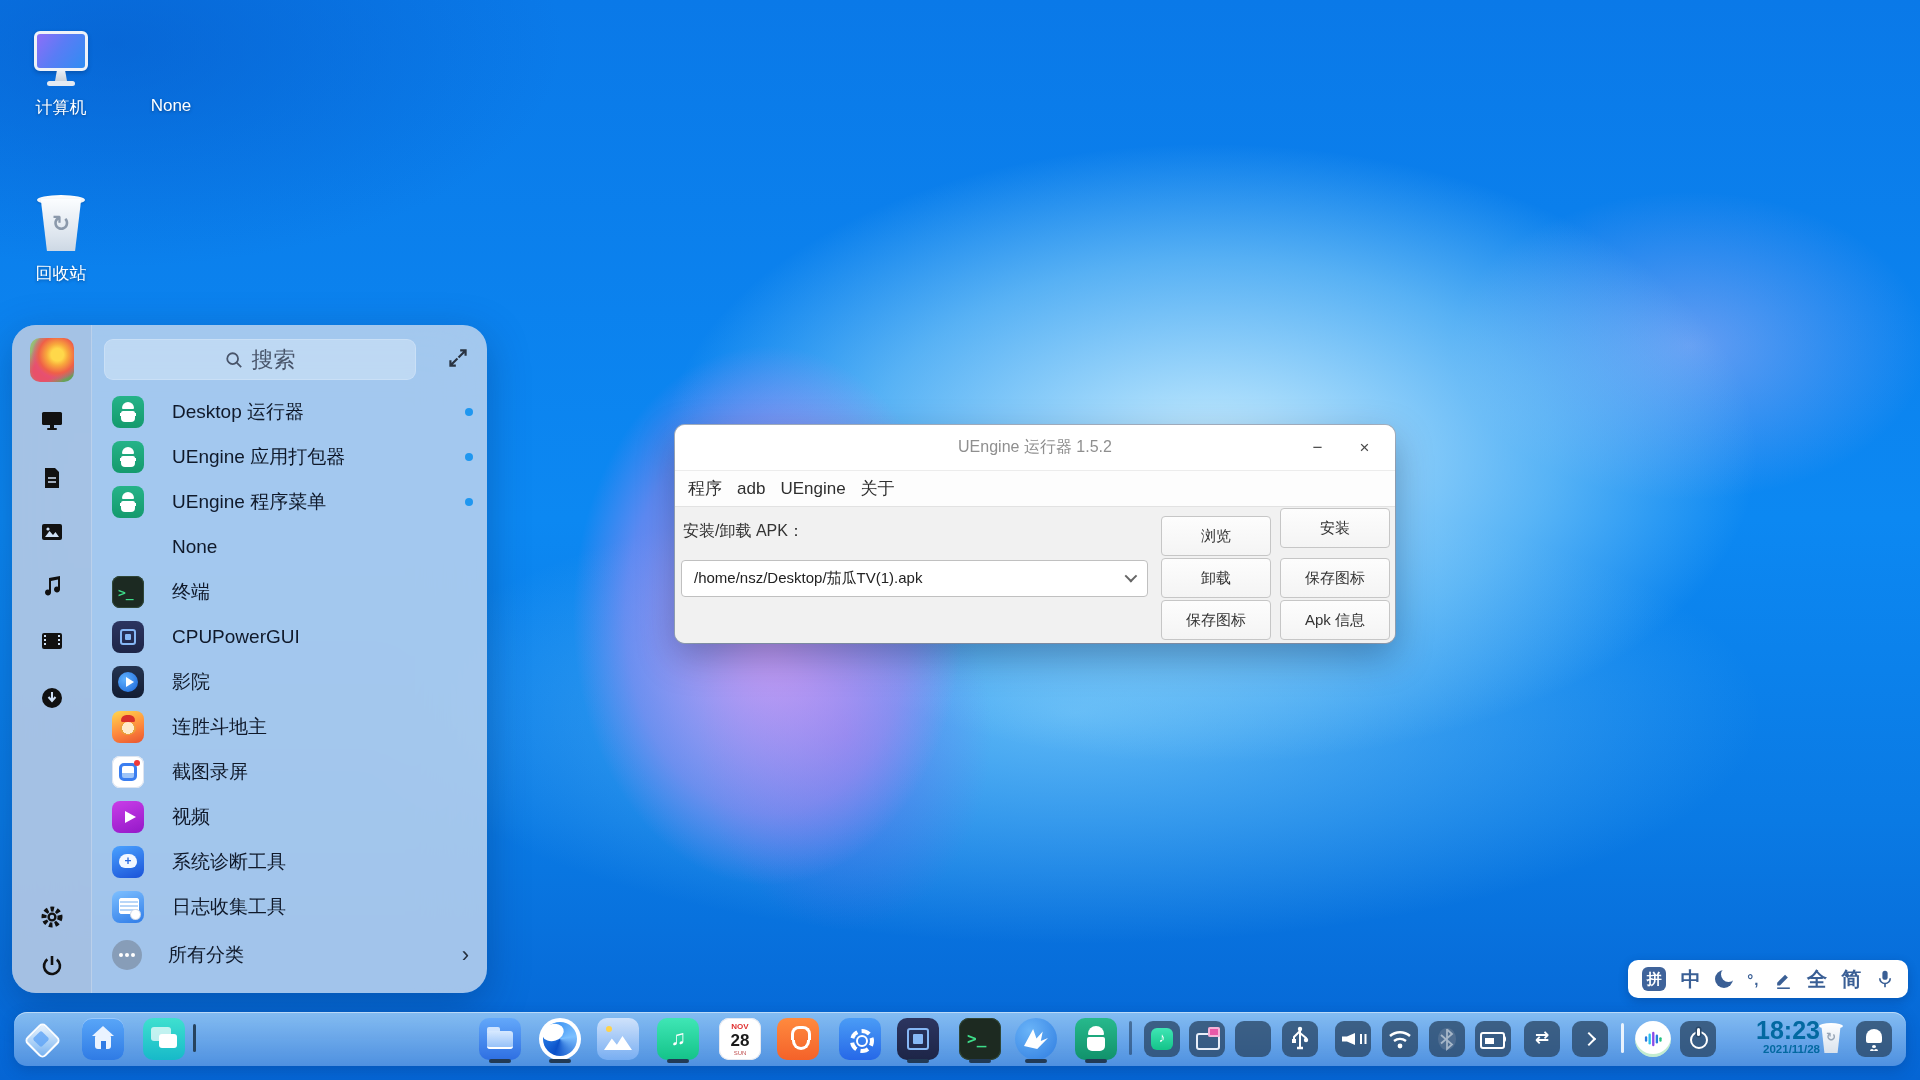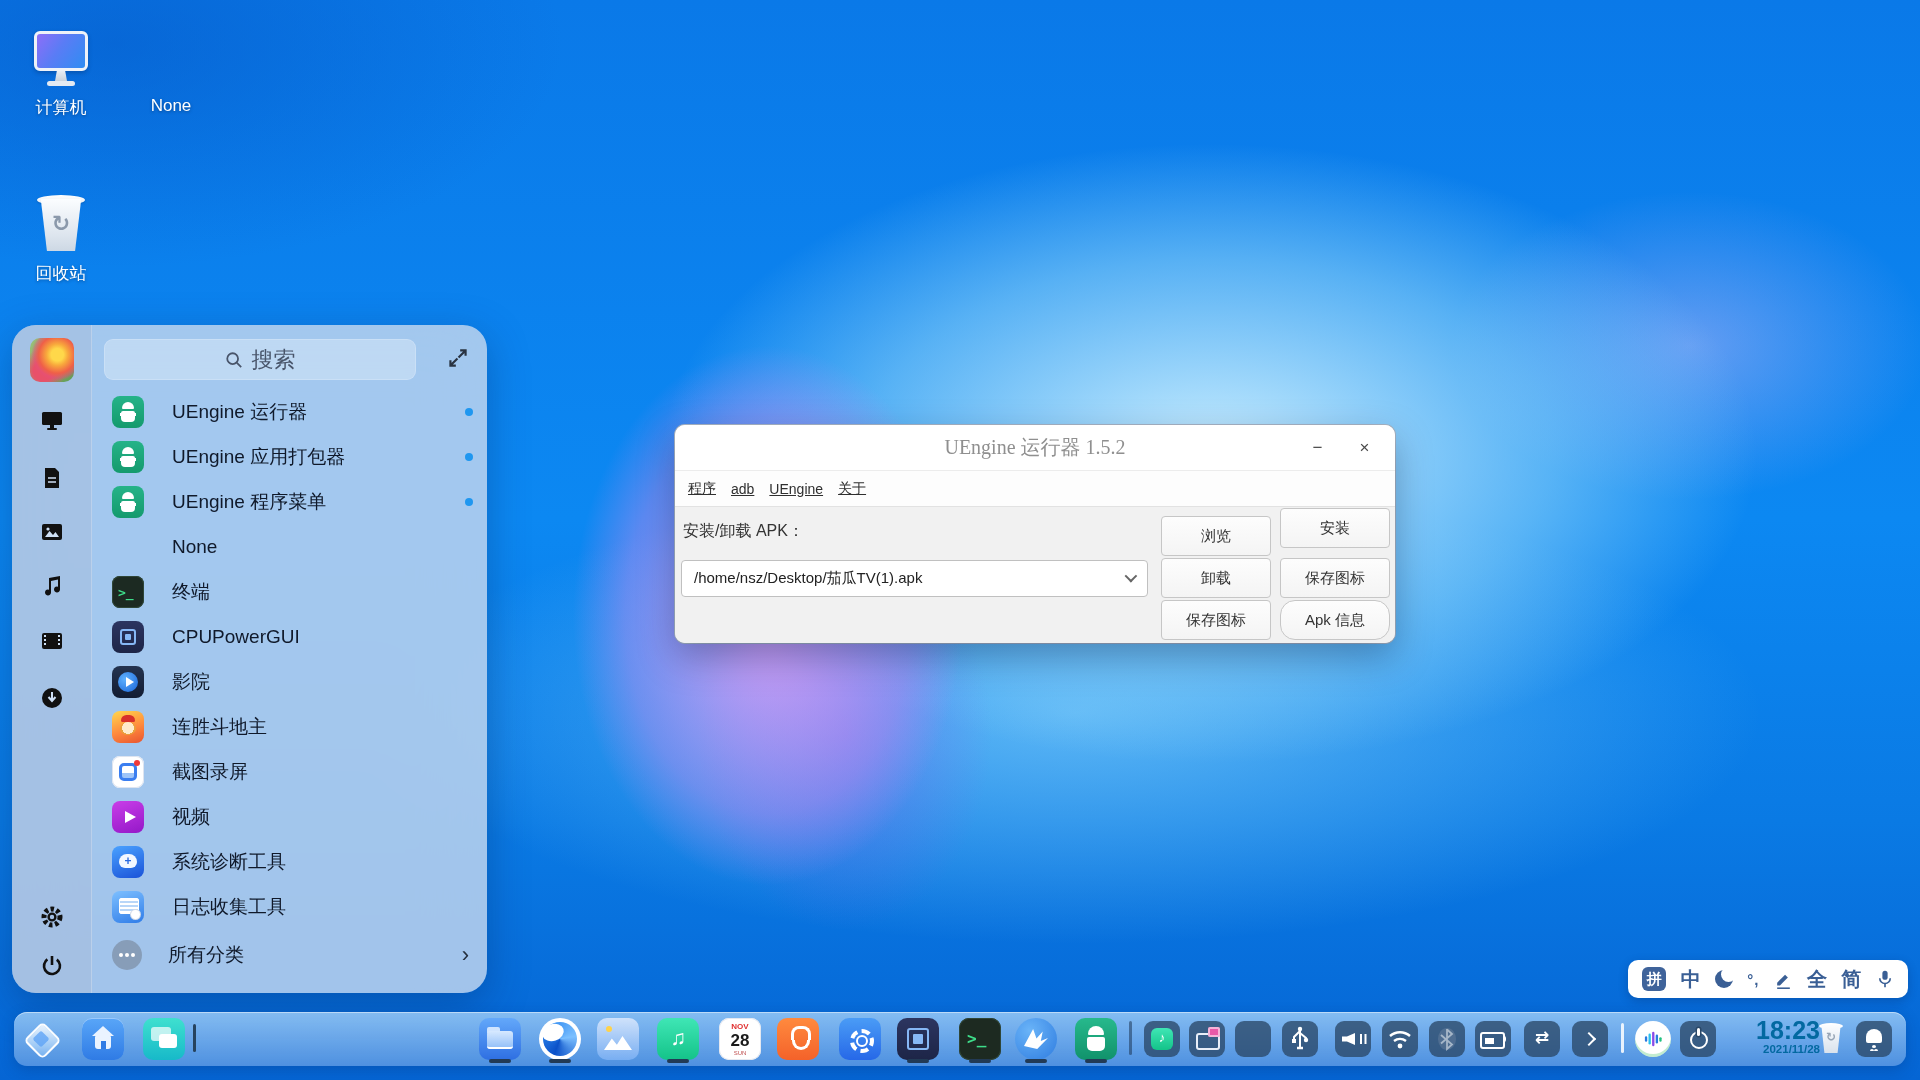--- a/index.html
+++ b/index.html
@@ -85,26 +85,26 @@
   .app-icon[data-icon="diagnostic-app-icon"]::after{content:"+";position:absolute;left:0;right:0;top:8px;text-align:center;font-size:12px;font-weight:bold;color:#2a6ae0;}
   .app-icon[data-icon="log-app-icon"]{background:linear-gradient(160deg,#7ec0ff,#2f7ce8);}
   .app-icon[data-icon="log-app-icon"]::before{content:"";position:absolute;left:7px;top:7px;width:18px;height:14px;border:1px solid #fff;border-radius:2px;
     background:repeating-linear-gradient(180deg,#fff 0 2px,#b8d6f8 2px 4px);}
   .app-icon[data-icon="log-app-icon"]::after{content:"";position:absolute;right:4px;bottom:4px;width:9px;height:9px;border-radius:50%;background:#fff;box-shadow:0 0 0 1px #cfd9e8;}
 
   
   .dialog{position:absolute;left:675px;top:425px;width:720px;height:218px;border-radius:10px;background:#f1f1f1;
     box-shadow:0 14px 36px rgba(0,25,70,.35),0 0 0 1px #aab6c4;overflow:hidden;}
   .dlg-titlebar{position:absolute;left:0;top:0;right:0;height:45px;background:#fff;display:flex;align-items:center;justify-content:center;}
-  .dlg-title{font-size:20px;color:#8f8f8f;font-family:Liberation Serif, serif;}
+  .dlg-title{font-size:16px;color:#8f8f8f;}
   .dlg-winbtn{position:absolute;top:0;width:45px;height:45px;display:flex;align-items:center;justify-content:center;font-size:17px;color:#4a4a4a;cursor:pointer;}
   .dlg-min{right:55px;} .dlg-close{right:8px;}
   .dlg-menubar{position:absolute;left:0;top:45px;right:0;height:37px;background:#fdfdfd;border-top:1px solid #ececec;border-bottom:1px solid #e2e2e2;
     display:flex;align-items:center;padding-left:13px;gap:15px;}
-  .dlg-menubar span{font-size:14px;color:#2f2f2f;cursor:pointer;text-decoration:underline;}
+  .dlg-menubar span{font-size:17px;color:#2f2f2f;cursor:pointer;}
   .dlg-body{position:absolute;left:0;top:83px;right:0;bottom:0;background:#f1f1f1;}
   .dlg-label{position:absolute;left:8px;top:13px;font-size:16px;color:#333;}
   .dlg-btn{position:absolute;width:110px;height:40px;border-radius:4px;border:1px solid #c6c6c6;background:linear-gradient(#fdfdfd,#f4f4f4);
     font-size:15px;color:#333;display:flex;align-items:center;justify-content:center;cursor:pointer;}
   .combo{position:absolute;left:6px;top:52px;width:467px;height:37px;border-radius:4px;border:1px solid #c0c0c0;background:#fff;
     display:flex;align-items:center;padding:0 34px 0 12px;font-size:15px;color:#222;cursor:pointer;}
   .combo .chev{position:absolute;right:13px;top:12px;width:9px;height:9px;border-right:2px solid #666;border-bottom:2px solid #666;transform:rotate(45deg) translateY(-2px);}
   .btn-openlist{position:absolute;left:6px;top:93px;width:245px;height:36px;border-radius:4px;border:1px solid #c6c6c6;background:linear-gradient(#fdfdfd,#f4f4f4);
     font-size:15px;color:#333;display:flex;align-items:center;justify-content:center;cursor:pointer;}
 
@@ -297,21 +297,21 @@
   <div class="expand-ic">
     <svg viewBox="0 0 24 24" width="26" height="26">
         <path d="M14 5h5v5M19 5l-6.5 6.5M10 19H5v-5M5 19l6.5-6.5" fill="none" stroke="#2a3442" stroke-width="2"></path>
       </svg>
   </div>
 
   <div class="app-list">
 
       <div class="app-row">
         <div class="app-icon" data-icon="android-app-icon"></div>
-        <span class="label">UEngine 运行器</span>
+        <span class="label">Desktop 运行器</span>
         <span class="badge-dot" data-badge="true"></span>
       </div>
 
       <div class="app-row">
         <div class="app-icon" data-icon="android-app-icon"></div>
         <span class="label">UEngine 应用打包器</span>
         <span class="badge-dot" data-badge="true"></span>
       </div>
 
       <div class="app-row">
@@ -403,21 +403,21 @@
     <div class="dlg-btn" style="left:605px;top:0;">安装</div>
 
     <div class="combo">
       <span>/home/nsz/Desktop/茄瓜TV(1).apk</span>
       <span class="chev"></span>
     </div>
     <div class="dlg-btn" style="left:486px;top:50px;">卸载</div>
     <div class="dlg-btn" style="left:605px;top:50px;">保存图标</div>
 
     <div class="dlg-btn" style="left:486px;top:92px;">保存图标</div>
-    <div class="dlg-btn" style="left:605px;top:92px;border-radius:15px;">Apk 信息</div>
+    <div class="dlg-btn" style="left:605px;top:92px;">Apk 信息</div>
   </div>
 </div>
 
 <div class="ime-bar">
   <div class="ime-item ime-pin">拼</div>
   <div class="ime-item ime-zh">中</div>
   <div class="ime-item">
       <span class="ime-moon"></span>
     </div>
   <div class="ime-item ime-punct">°,</div>

